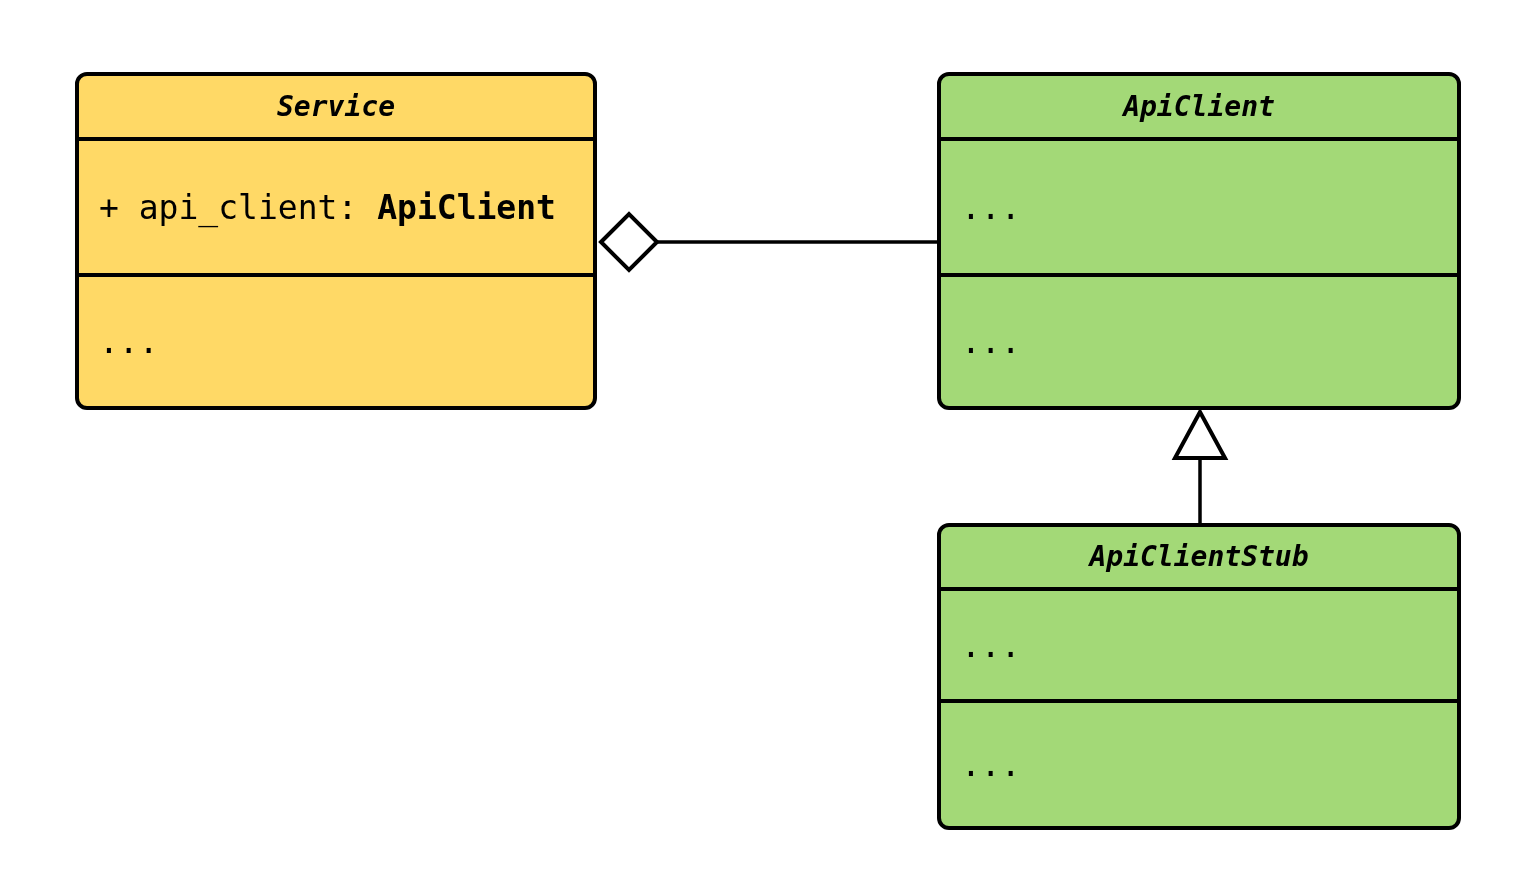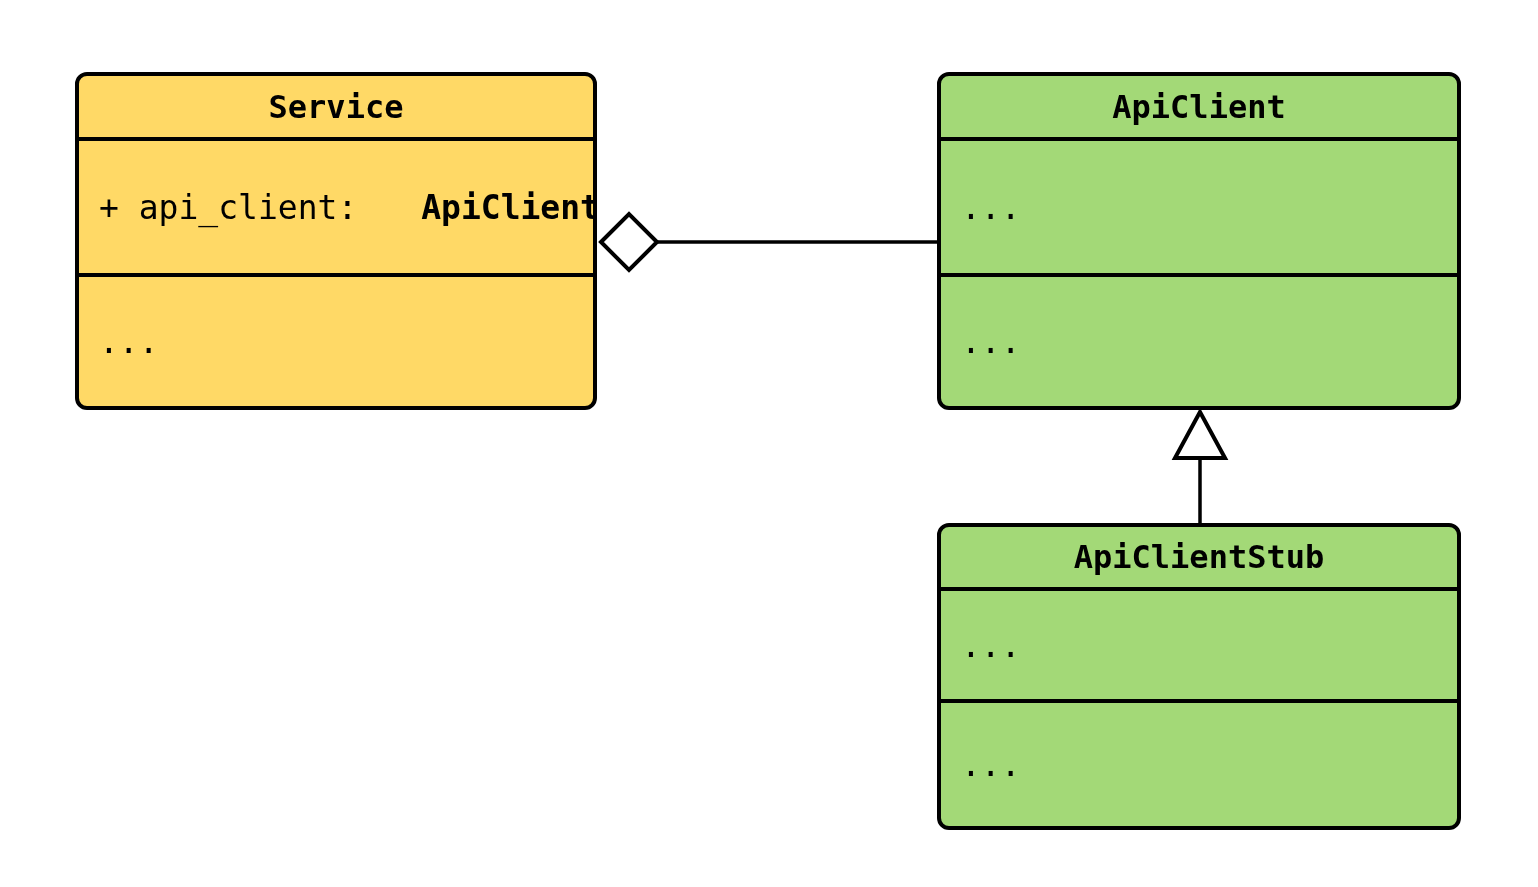--- a/index.html
+++ b/index.html
@@ -36,34 +36,34 @@
     z-index: 1;
   }
   .uml-class.yellow { background: #FFD966; }
   .uml-class.green  { background: #A3D977; }
 
   .uml-title {
     display: flex;
     align-items: center;
     justify-content: center;
     font-weight: bold;
-    font-size: 32px;
+    font-size: 28px;
     line-height: 1;
     border-bottom: 4px solid #000000;
     flex: 0 0 auto;
+    font-style: italic;
   }
   .uml-section {
     display: flex;
     align-items: center;
     font-size: 33px;
     line-height: 1;
     padding-left: 20px;
     white-space: pre;
     flex: 0 0 auto;
-    gap: 44px;
   }
   .uml-section.divided { border-bottom: 4px solid #000000; }
   .uml-section.last { flex: 1 1 auto; }
   .bold { font-weight: bold; }
 
   
   #class-service        { left: 75px;  top: 72px;  width: 522px; height: 338px; }
   #class-service .uml-title   { height: 61px; }
   #class-service .row-attrs   { height: 132px; }
 

